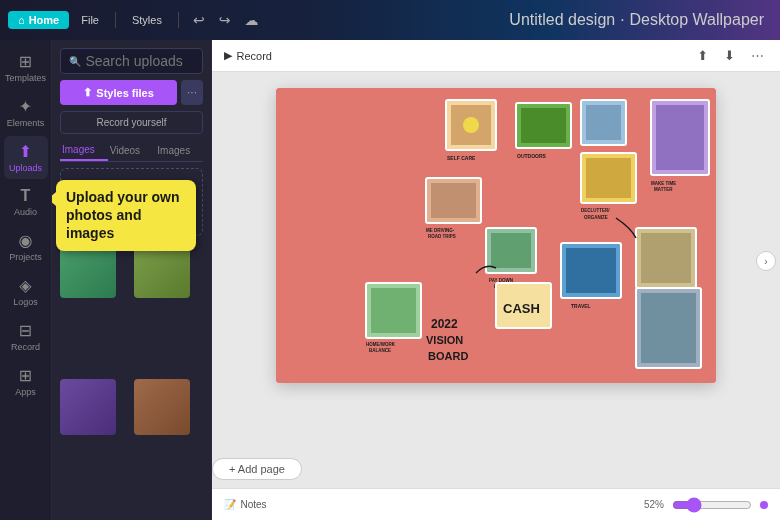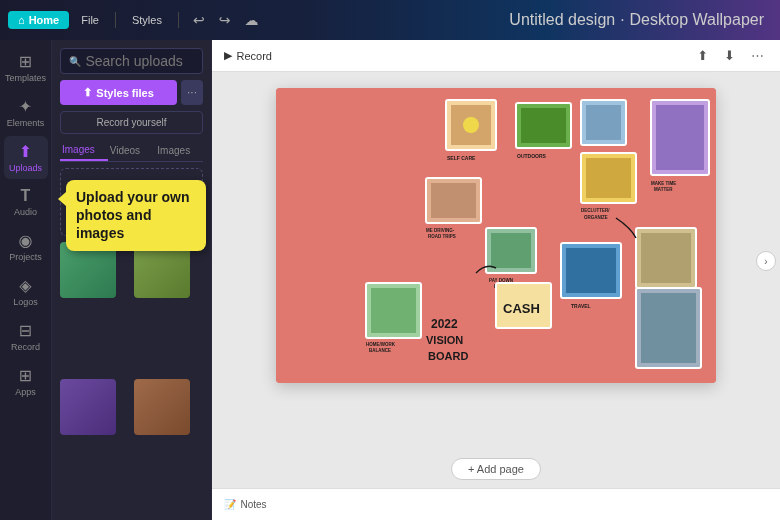--- a/index.html
+++ b/index.html
@@ -291,21 +291,21 @@
       background: #e07870;
       border-radius: 4px;
       position: relative;
       box-shadow: 0 4px 16px rgba(0,0,0,0.2);
       overflow: hidden;
     }
 
     .add-page-row {
       display: flex;
       align-items: center;
-      justify-content: center;
+      justify-content: flex-start;
       padding: 8px 0;
       background: #e8e8e8;
     }
     .add-page-btn {
       background: white;
       border: 1px solid #ccc;
       border-radius: 16px;
       padding: 4px 16px;
       font-size: 11px;
       color: #555;
@@ -421,21 +421,21 @@
       <div>Drag media here to upload or connect an account...</div>
     </div>
 
     <div class="images-grid">
       <div class="img-thumb" style="background:linear-gradient(135deg,#4a9e6b,#2d7a50);height:56px;"></div>
       <div class="img-thumb" style="background:linear-gradient(135deg,#7a9e4a,#5a7a2d);height:56px;"></div>
       <div class="img-thumb" style="background:linear-gradient(135deg,#6a4a9e,#4a2d7a);height:56px;"></div>
       <div class="img-thumb" style="background:linear-gradient(135deg,#9e6a4a,#7a4a2d);height:56px;"></div>
     </div>
 
-    <div class="tooltip-bubble" style="position:absolute;left:14px;top:140px;z-index:100;">
+    <div class="tooltip-bubble" style="position:absolute;left:4px;top:140px;z-index:100;">
       <div class="tooltip-arrow"></div>
       <span>Upload your own photos and images</span>
     </div>
   </div>
 
   <div class="canvas-area">
 
     <div class="canvas-toolbar">
       <div class="animate-btn">
         <span>▶</span>
@@ -523,16 +523,21 @@
 
     <div class="add-page-row">
       <button class="add-page-btn">+ Add page</button>
     </div>
 
     <div class="bottom-bar">
       <div class="notes-btn">
         <span>📝</span>
         <span>Notes</span>
       </div>
+      <div class="bottom-right">
+        <span>52%</span>
+        <input type="range" class="zoom-slider" min="10" max="200" value="52" style="">
+        <span style="width:8px;height:8px;background:#a855f7;border-radius:50%;display:inline-block;"></span>
+      </div>
     </div>
   </div>
 
 </div>
 
 </body></html>

